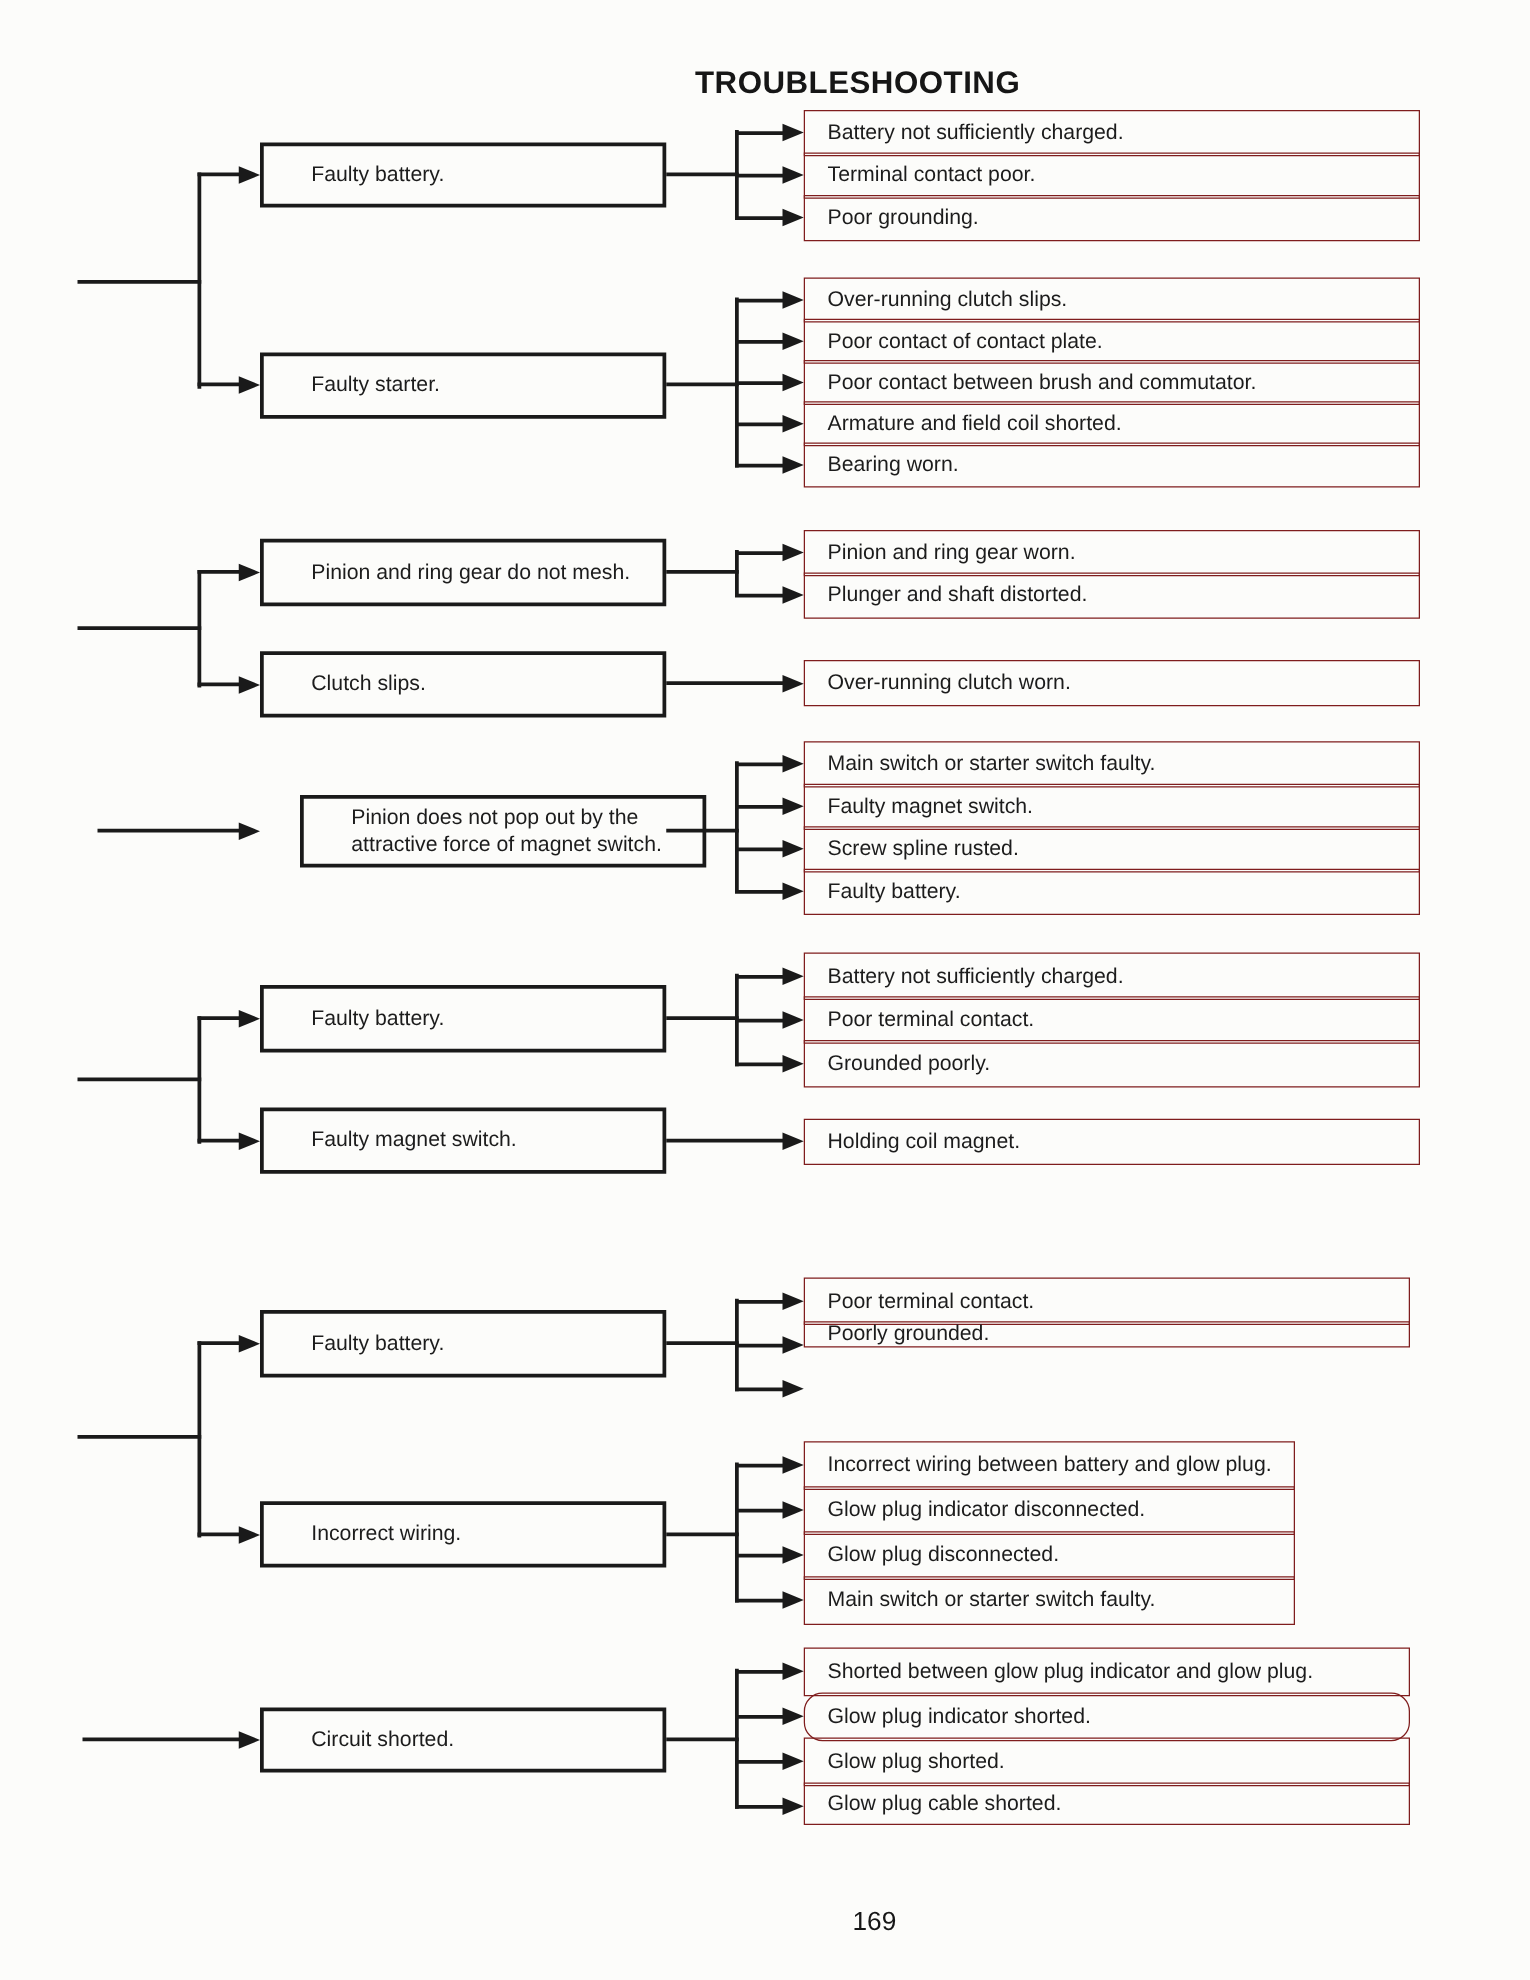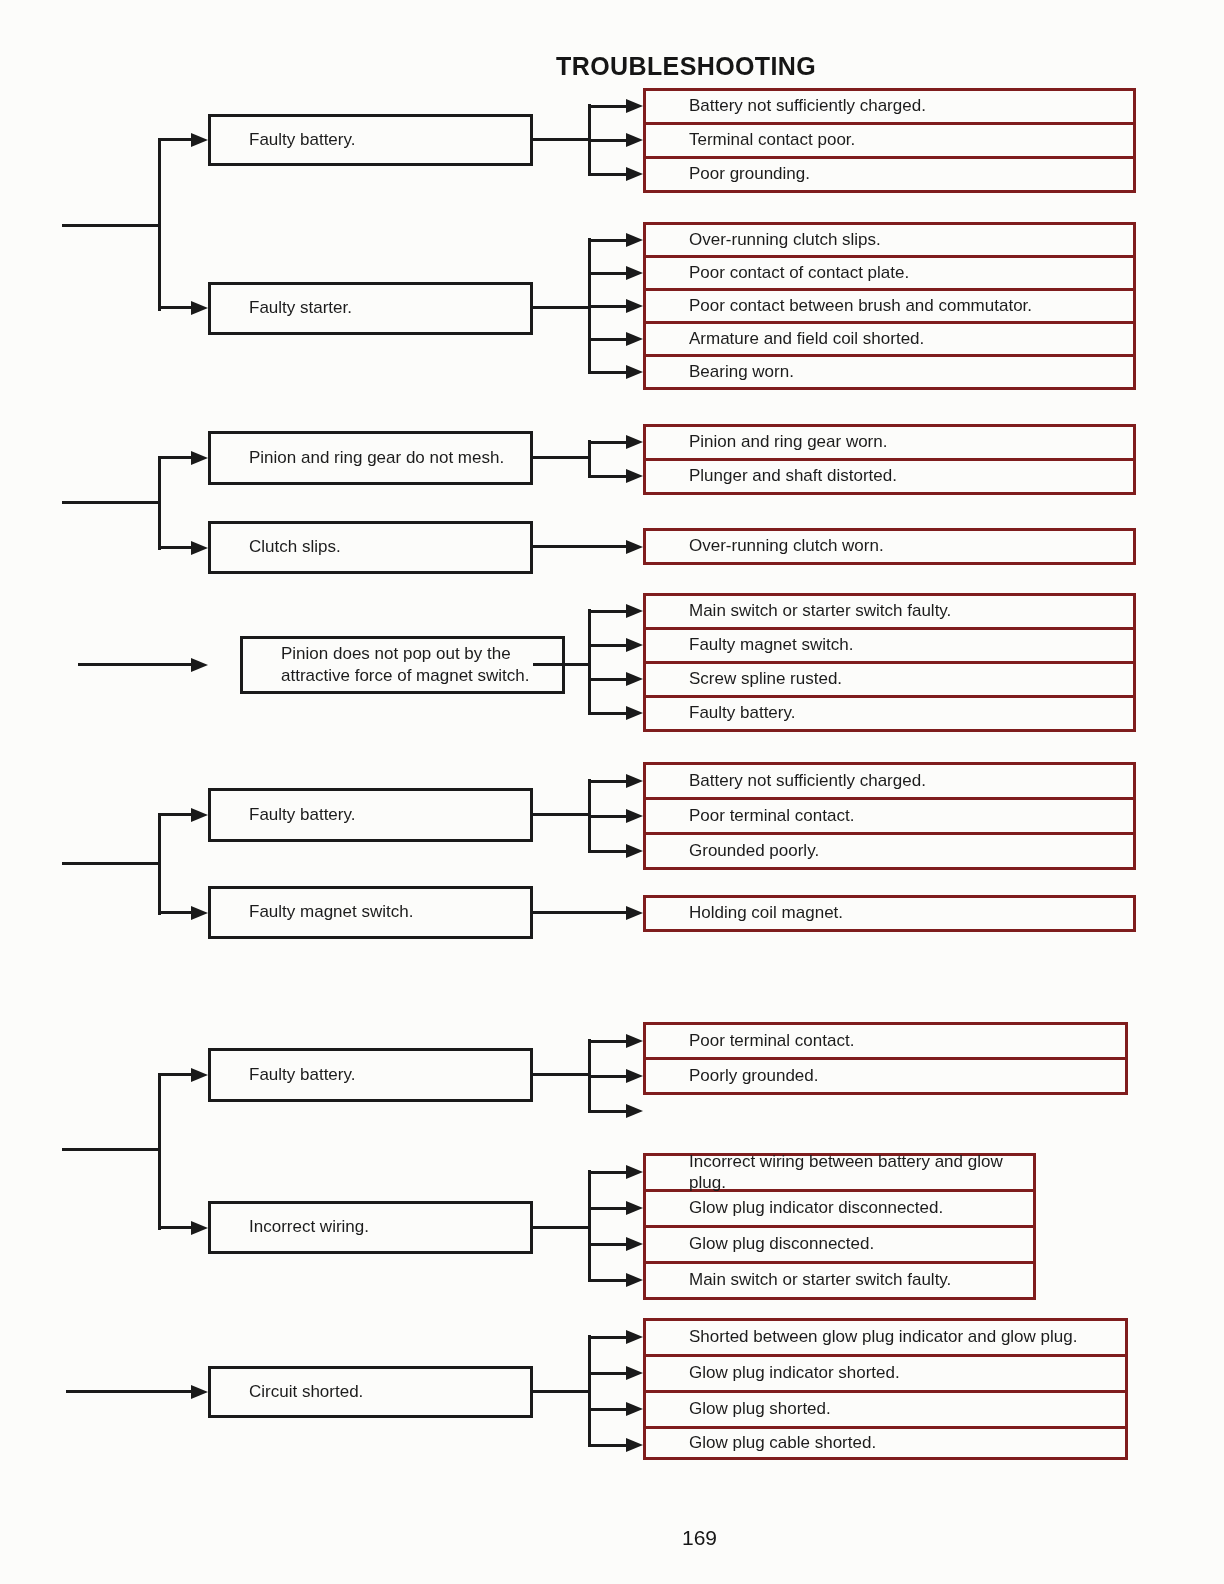--- a/index.html
+++ b/index.html
@@ -27,25 +27,25 @@
     display:flex;
     align-items:center;
     padding-left:38px;
     padding-right:10px;
     font-size:17px;
     line-height:1.3;
     background:transparent;
   }
   .stack{position:absolute;}
   .stack .row{
-    border:3px solid #7f1d1d;
+    border:1px solid #7f1d1d;
     box-sizing:border-box;
     display:flex;
     align-items:center;
-    padding-left:43px;
+    padding-left:18px;
     padding-right:8px;
     font-size:17px;
     line-height:1.2;
     background:transparent;
   }
   .stack .row + .row{margin-top:-3px;}
   .h{position:absolute;height:3px;background:#1a1a1a;}
   .v{position:absolute;width:3px;background:#1a1a1a;}
   .ah{
     position:absolute;width:0;height:0;
@@ -226,21 +226,21 @@
   <div class="v" style="left:588px;top:1039px;height:74px;"></div>
   <div class="h" style="left:588px;top:1040px;width:40px;"></div>
   <div class="ah" style="left:626px;top:1034px;"></div>
   <div class="h" style="left:588px;top:1075px;width:40px;"></div>
   <div class="ah" style="left:626px;top:1069px;"></div>
   <div class="h" style="left:588px;top:1110px;width:40px;"></div>
   <div class="ah" style="left:626px;top:1104px;"></div>
 
   <div class="stack" style="left:643px;top:1022px;width:485px;">
     <div class="row" style="height:38px;">Poor terminal contact.</div>
-    <div class="row" style="height:38px;text-align:center;">Poorly grounded.</div>
+    <div class="row" style="height:21px;text-align:center;">Poorly grounded.</div>
   </div>
 
   <div class="h" style="left:533px;top:1226px;width:58px;"></div>
   <div class="v" style="left:588px;top:1170px;height:112px;"></div>
   <div class="h" style="left:588px;top:1171px;width:40px;"></div>
   <div class="ah" style="left:626px;top:1165px;"></div>
   <div class="h" style="left:588px;top:1207px;width:40px;"></div>
   <div class="ah" style="left:626px;top:1201px;"></div>
   <div class="h" style="left:588px;top:1243px;width:40px;"></div>
   <div class="ah" style="left:626px;top:1237px;"></div>
@@ -267,20 +267,20 @@
   <div class="ah" style="left:626px;top:1330px;"></div>
   <div class="h" style="left:588px;top:1372px;width:40px;"></div>
   <div class="ah" style="left:626px;top:1366px;"></div>
   <div class="h" style="left:588px;top:1408px;width:40px;"></div>
   <div class="ah" style="left:626px;top:1402px;"></div>
   <div class="h" style="left:588px;top:1444px;width:40px;"></div>
   <div class="ah" style="left:626px;top:1438px;"></div>
 
   <div class="stack" style="left:643px;top:1318px;width:485px;">
     <div class="row" style="height:39px;">Shorted between glow plug indicator and glow plug.</div>
-    <div class="row" style="height:39px;">Glow plug indicator shorted.</div>
+    <div class="row" style="height:39px;border-radius:15px;">Glow plug indicator shorted.</div>
     <div class="row" style="height:39px;">Glow plug shorted.</div>
     <div class="row" style="height:34px;">Glow plug cable shorted.</div>
   </div>
 
   <div class="pagenum" style="left:682px;top:1526px;">169</div>
 
 </div>
 
 </body></html>

